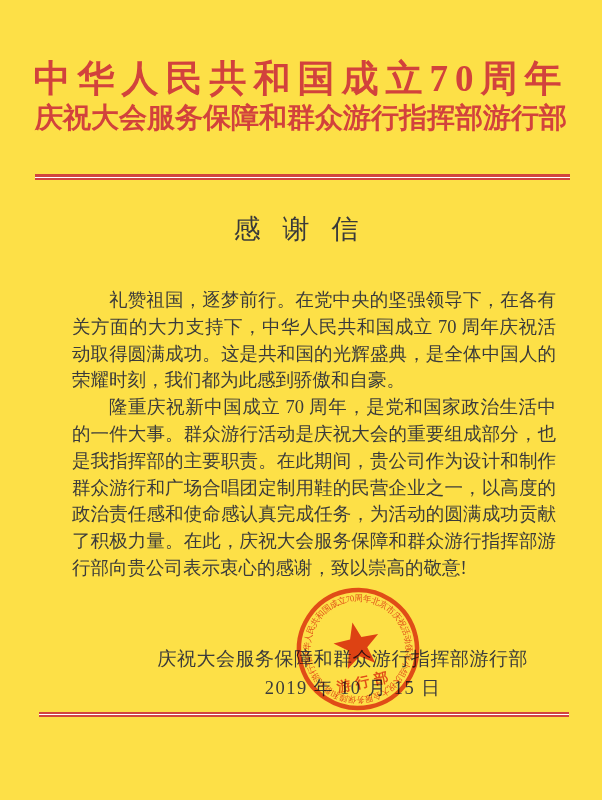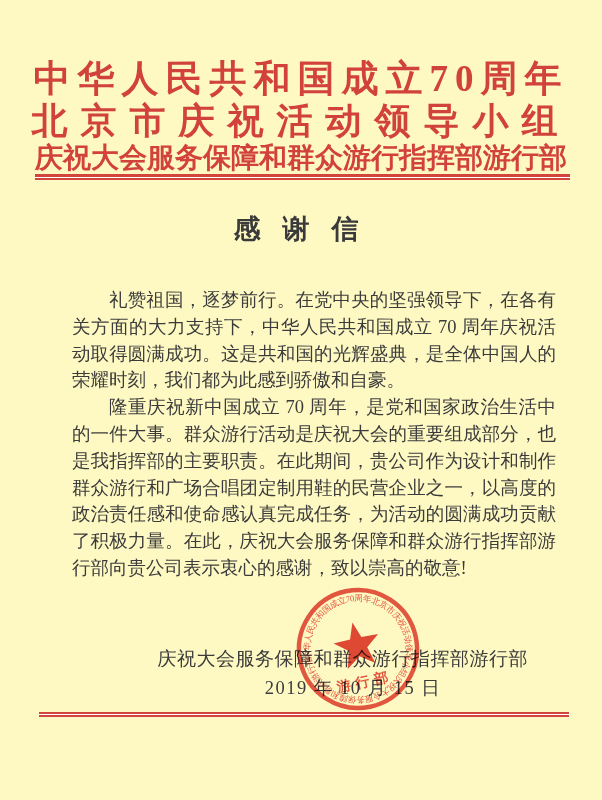--- a/index.html
+++ b/index.html
@@ -1,19 +1,19 @@
 <!DOCTYPE html>
 <html><head>
 <meta charset="utf-8">
 <style>
   html,body{margin:0;padding:0;background:#ffffff;}
   .page{
     position:relative;
     width:602px;height:800px;
-    background:#fef9c3;
+    background:#fde047;
     overflow:hidden;
     font-family:"Liberation Serif","DejaVu Serif",serif;
   }
   
   .letterhead{position:absolute;top:56px;left:0;width:602px;text-align:center;}
   .h-line{color:#d2423c;font-weight:700;white-space:nowrap;}
   .h-line.l1{font-size:37px;line-height:45px;letter-spacing:7px;}
   .h-line.l2{font-size:36px;line-height:40px;letter-spacing:13px;}
   .h-line.l3{font-size:28px;line-height:34px;letter-spacing:0px;}
   .red-rule{
@@ -23,21 +23,21 @@
     border-bottom:2px solid #d2453f;
     background:#fff;
   }
   .top-rule{top:174px;left:35px;width:535px;}
   .bottom-rule{top:712px;left:39px;width:530px;border-top-width:2.5px;}
   
   .title{
     position:absolute;top:211px;left:0;width:602px;
     margin:0;padding-left:12px;box-sizing:border-box;
     text-align:center;
-    font-size:27px;font-weight:700;color:#3a3a3a;
+    font-size:27px;font-weight:400;color:#3a3a3a;
     letter-spacing:22px;
   }
   
   .body-text{
     position:absolute;top:287px;left:72px;width:484px;
     font-size:18.5px;line-height:26.8px;color:#3b3b3b;
     text-align:justify;text-justify:inter-character;
   }
   .body-text p{margin:0;}
   .body-text p.para{text-indent:2em;}
@@ -61,21 +61,20 @@
     pointer-events:none;
   }
 </style>
 </head>
 <body>
 
 <div class="page">
 
   <header class="letterhead">
     <div class="h-line l1">中华人民共和国成立70周年</div>
-    <div class="h-line l2">北京市庆祝活动领导小组</div>
     <div class="h-line l3">庆祝大会服务保障和群众游行指挥部游行部</div>
   </header>
 
   <div class="red-rule top-rule"></div>
 
   <h1 class="title">感谢信</h1>
 
   <main class="body-text">
     <p class="para">礼赞祖国，逐梦前行。在党中央的坚强领导下，在各有关方面的大力支持下，中华人民共和国成立 70 周年庆祝活动取得圆满成功。这是共和国的光辉盛典，是全体中国人的荣耀时刻，我们都为此感到骄傲和自豪。</p>
     <p class="para">隆重庆祝新中国成立 70 周年，是党和国家政治生活中的一件大事。群众游行活动是庆祝大会的重要组成部分，也是我指挥部的主要职责。在此期间，贵公司作为设计和制作群众游行和广场合唱团定制用鞋的民营企业之一，以高度的政治责任感和使命感认真完成任务，为活动的圆满成功贡献了积极力量。在此，庆祝大会服务保障和群众游行指挥部游行部向贵公司表示衷心的感谢，致以崇高的敬意!</p>

